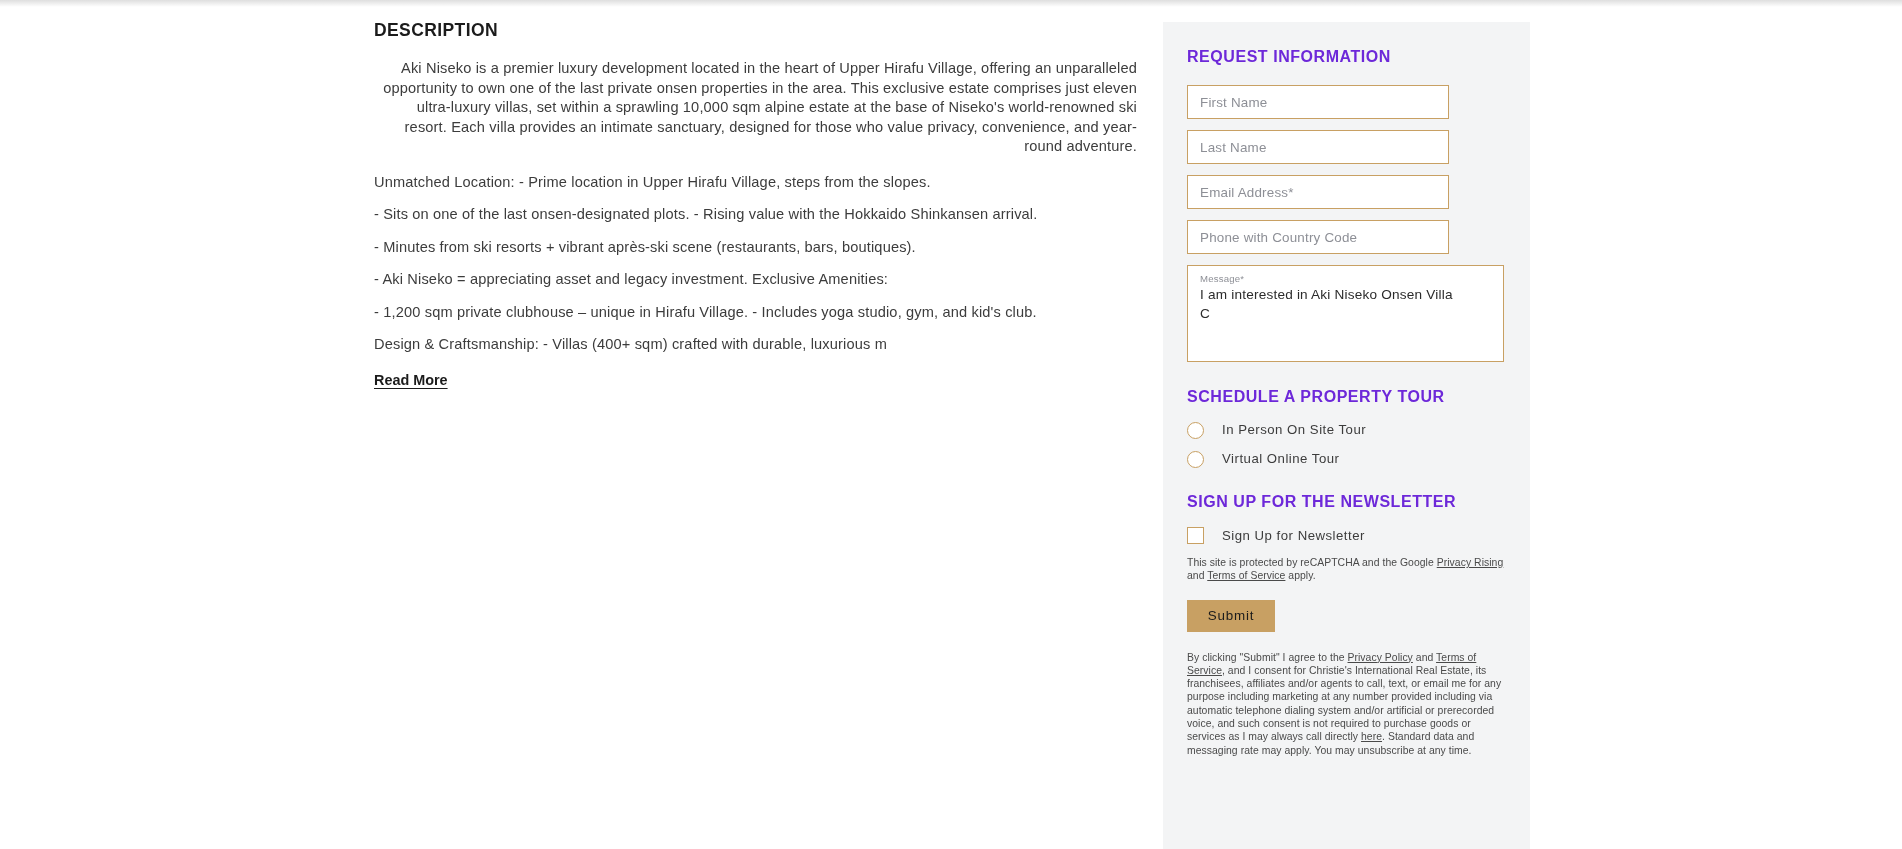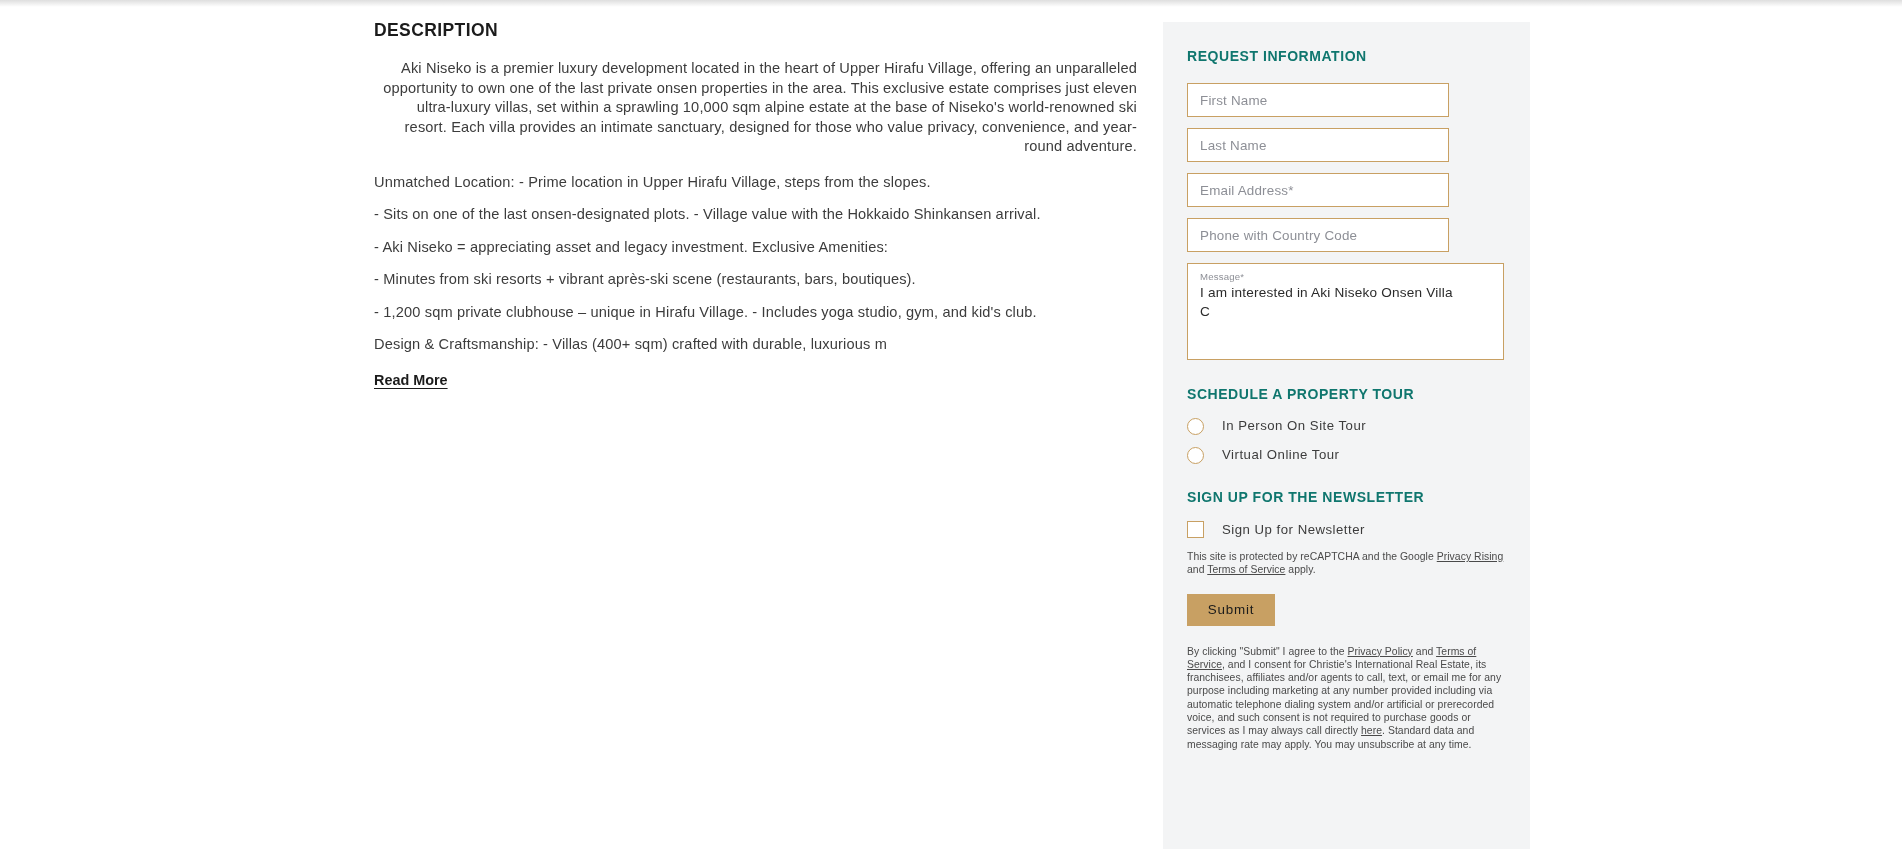--- a/index.html
+++ b/index.html
@@ -67,24 +67,24 @@
   .form-panel {
     position: absolute;
     left: 1163px;
     top: 22px;
     width: 367px;
     height: 827px;
     background: #f3f4f5;
     padding: 26px 24px 0 24px;
   }
   .panel-heading {
-    font-size: 14px;
+    font-size: 16px;
     font-weight: bold;
     letter-spacing: 0.55px;
-    color: #0f766e;
+    color: #6d28d9;
     margin: 0 0 19px 0;
   }
   .panel-heading.sub { margin-top: 26px; margin-bottom: 16px; }
   .panel-heading.sub2 { margin-top: 25px; margin-bottom: 16px; }
 
   .field {
     width: 262px;
     height: 34px;
     background: #ffffff;
     border: 1px solid #c8a063;
@@ -198,23 +198,23 @@
 
 <div class="page">
 
   <div class="top-shadow"></div>
 
   <div class="description-col">
     <h2 class="section-title">DESCRIPTION</h2>
 
     <p class="desc-para lead">Aki Niseko is a premier luxury development located in the heart of Upper Hirafu Village, offering an unparalleled opportunity to own one of the last private onsen properties in the area. This exclusive estate comprises just eleven ultra-luxury villas, set within a sprawling 10,000 sqm alpine estate at the base of Niseko's world-renowned ski resort. Each villa provides an intimate sanctuary, designed for those who value privacy, convenience, and year-round adventure.</p>
     <p class="desc-para">Unmatched Location: - Prime location in Upper Hirafu Village, steps from the slopes.</p>
-    <p class="desc-para">- Sits on one of the last onsen-designated plots. - Village value with the Hokkaido Shinkansen arrival.</p>
+    <p class="desc-para">- Sits on one of the last onsen-designated plots. - Rising value with the Hokkaido Shinkansen arrival.</p>
+    <p class="desc-para">- Minutes from ski resorts + vibrant après-ski scene (restaurants, bars, boutiques).</p>
     <p class="desc-para">- Aki Niseko = appreciating asset and legacy investment. Exclusive Amenities:</p>
-    <p class="desc-para">- Minutes from ski resorts + vibrant après-ski scene (restaurants, bars, boutiques).</p>
     <p class="desc-para">- 1,200 sqm private clubhouse – unique in Hirafu Village. - Includes yoga studio, gym, and kid's club.</p>
     <p class="desc-para">Design &amp; Craftsmanship: - Villas (400+ sqm) crafted with durable, luxurious m</p>
 
     <span class="read-more">Read More</span>
   </div>
 
   <div class="form-panel">
 
     <h3 class="panel-heading">REQUEST INFORMATION</h3>
 

